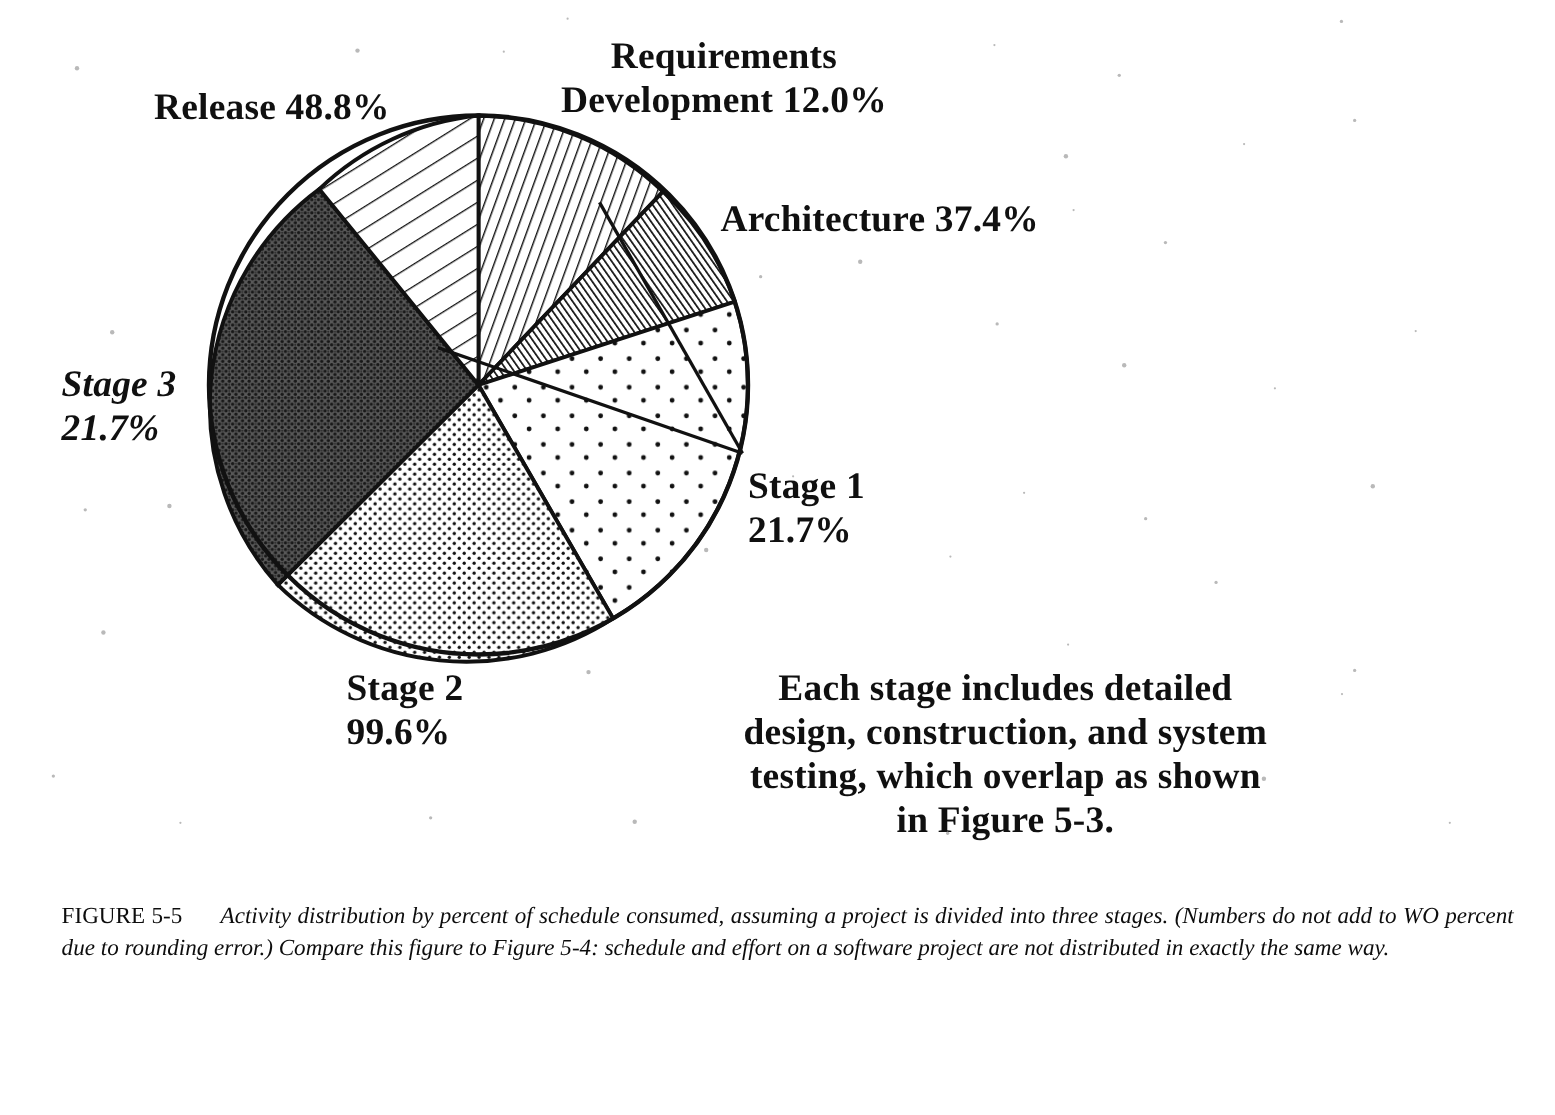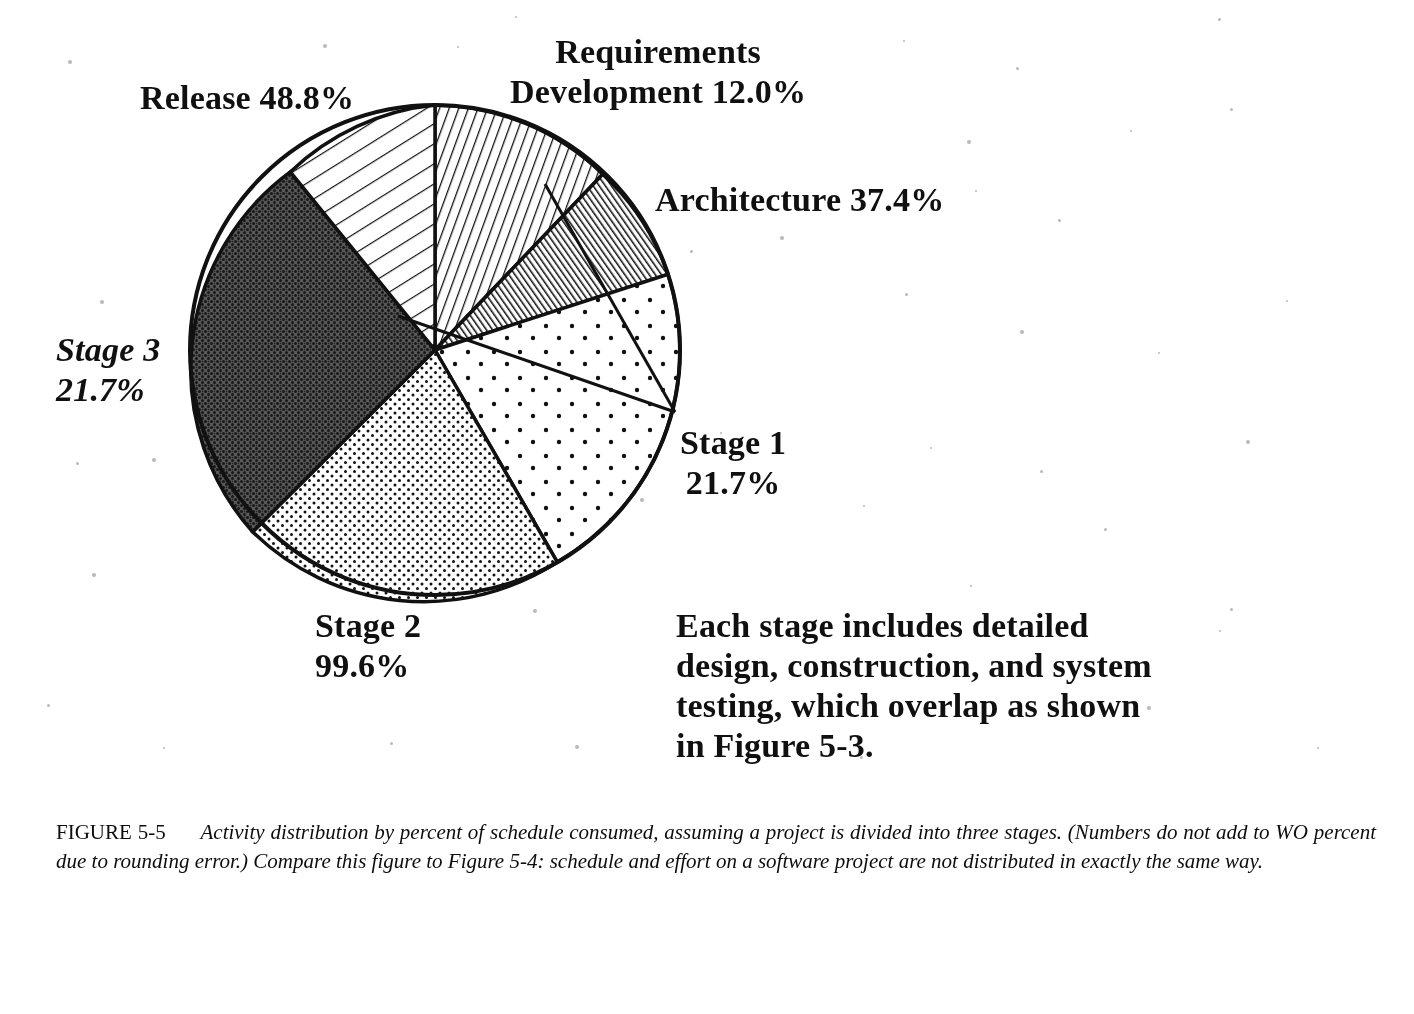--- a/index.html
+++ b/index.html
@@ -44,24 +44,24 @@
     font-size: 34px;
     line-height: 1.18;
     color: #101010;
     letter-spacing: 0.2px;
     white-space: pre;
   }
 
   #lbl-release      { left: 140px; top: 78px; }
   #lbl-reqdev       { left: 510px; top: 32px; text-align: center; }
   #lbl-arch         { left: 655px; top: 180px; }
-  #lbl-stage1       { left: 680px; top: 423px; text-align: center; }
+  #lbl-stage1       { left: 680px; top: 423px; }
   #lbl-stage3       { left: 56px;  top: 330px; font-style: italic; }
   #lbl-stage2       { left: 315px; top: 606px; }
-  #lbl-note         { left: 676px; top: 606px; }
+  #lbl-note         { left: 676px; top: 606px; text-align: center; }
 
   #caption {
     position: absolute;
     left: 56px;
     top: 818px;
     width: 1320px;
     font-family: "Liberation Serif", serif;
     font-size: 21px;
     line-height: 1.36;
     text-align: justify;

